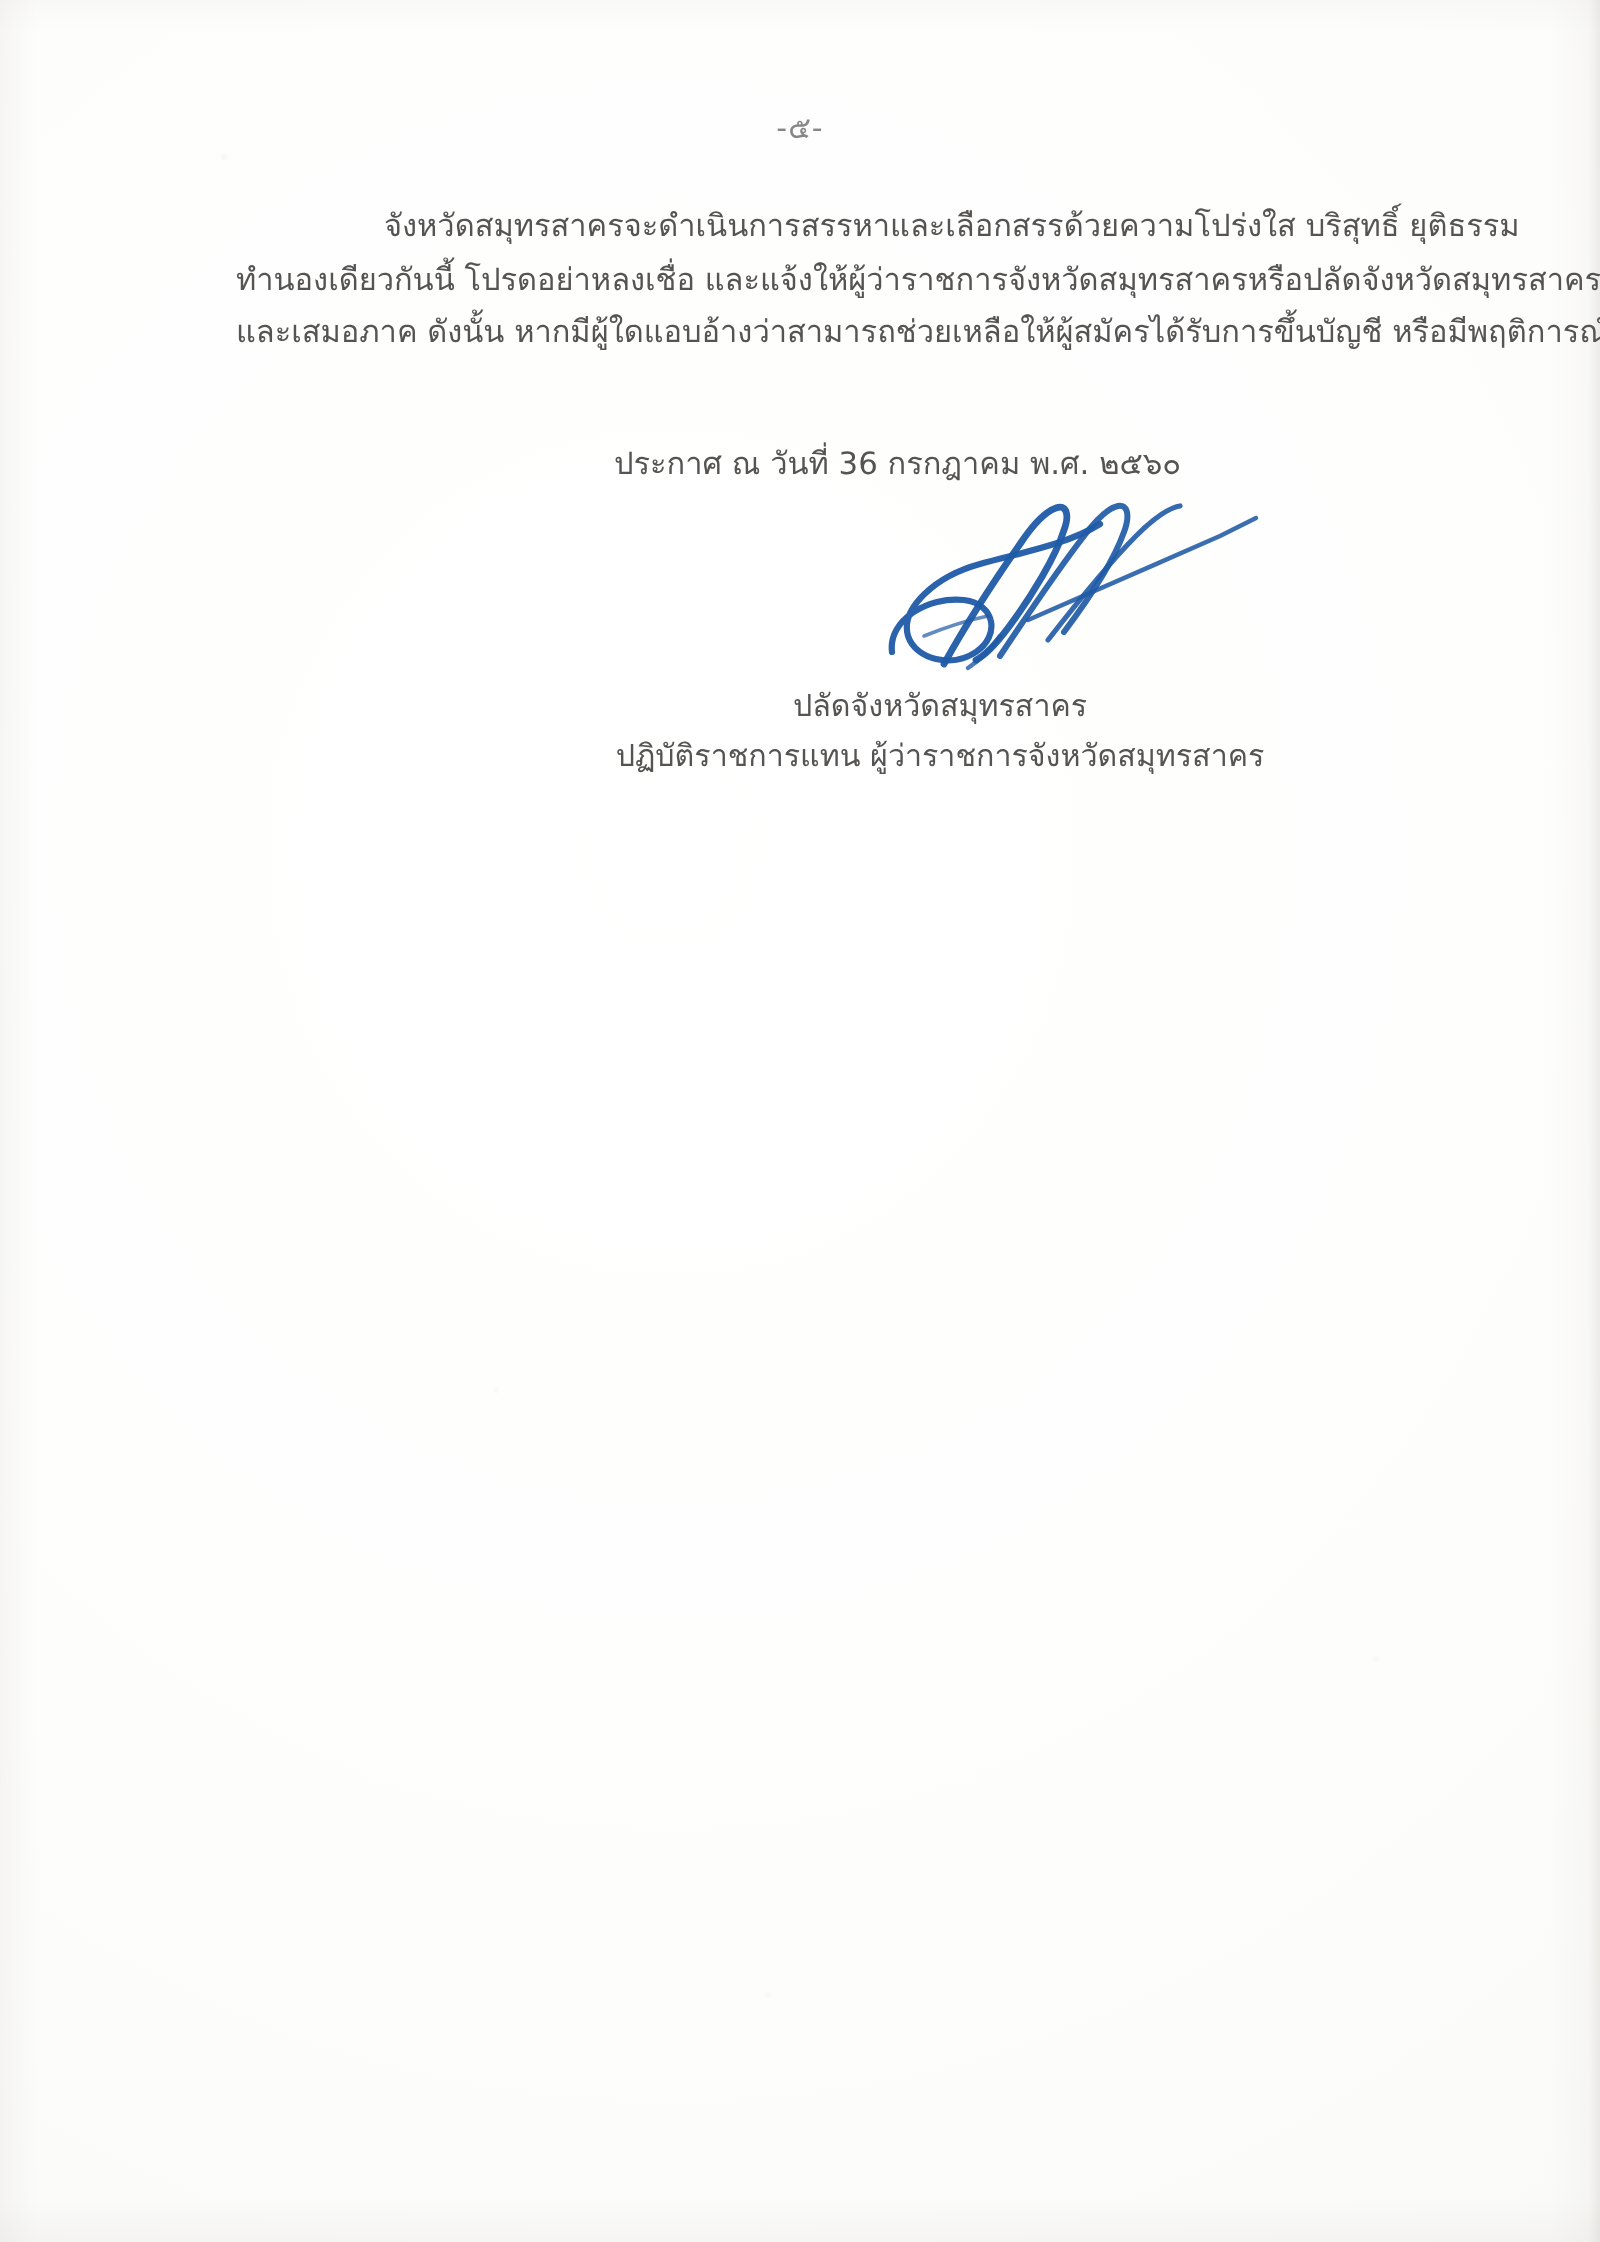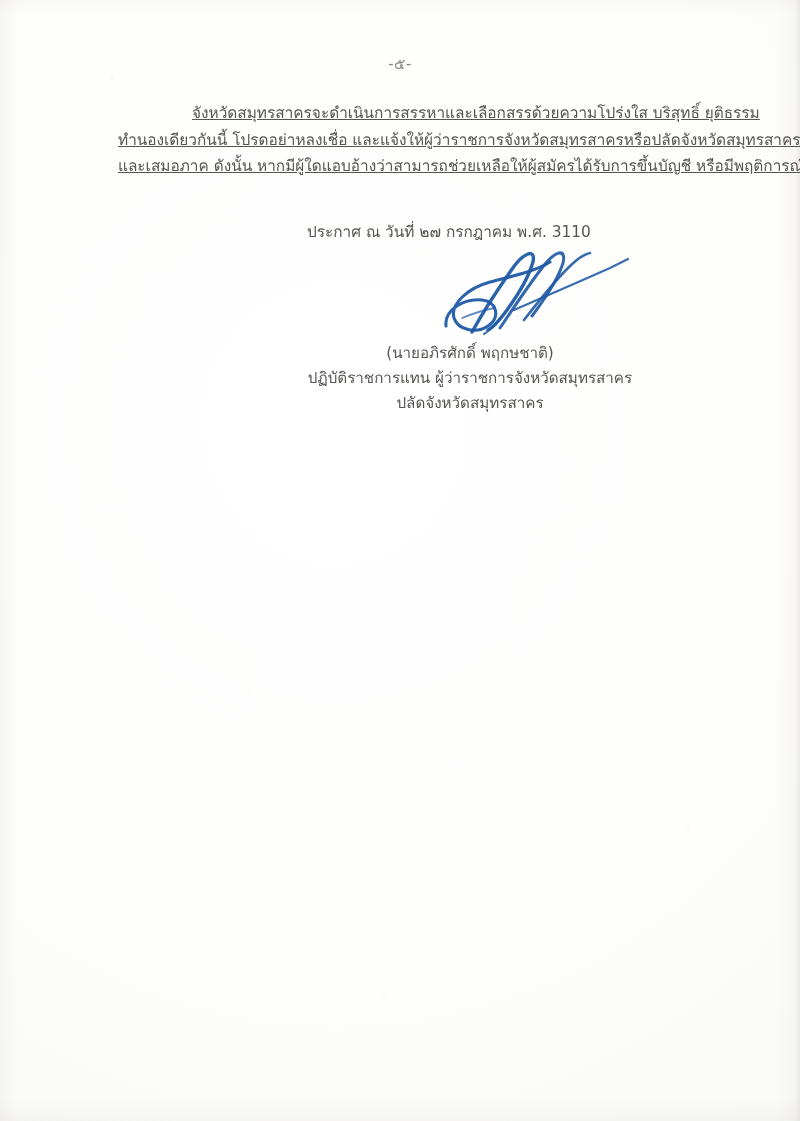--- a/index.html
+++ b/index.html
@@ -65,21 +65,20 @@
   .doc-body {
     position: absolute;
     left: 118px;
     top: 100px;
     width: 572px;
     color: #4a4846;
     font-size: 15.4px;
     line-height: 26.5px;
     text-align: right;
     opacity: .93;
-    text-decoration: underline;
   }
   .doc-body .para {
     margin: 0;
     text-indent: 0;
   }
   .doc-body .line {
     display: block;
     white-space: nowrap;
   }
   .doc-body .line.indent {
@@ -141,38 +140,37 @@
   <div class="page-number">-๕-</div>
 
   <div class="doc-body">
     <p class="para">
       <span class="line indent">จังหวัดสมุทรสาครจะดำเนินการสรรหาและเลือกสรรด้วยความโปร่งใส บริสุทธิ์ ยุติธรรม</span>
       <span class="line">ทำนองเดียวกันนี้ โปรดอย่าหลงเชื่อ และแจ้งให้ผู้ว่าราชการจังหวัดสมุทรสาครหรือปลัดจังหวัดสมุทรสาคร</span>
       <span class="line">และเสมอภาค ดังนั้น หากมีผู้ใดแอบอ้างว่าสามารถช่วยเหลือให้ผู้สมัครได้รับการขึ้นบัญชี หรือมีพฤติการณ์</span>
     </p>
   </div>
 
-  <div class="date-line">ประกาศ ณ วันที่  ๒๗ กรกฎาคม พ.ศ. 3110</div>
+  <div class="date-line">ประกาศ ณ วันที่  36 กรกฎาคม พ.ศ. ๒๕๖๐</div>
 
   <div class="signature-wrap">
     <svg viewBox="0 0 200 100" xmlns="http://www.w3.org/2000/svg" aria-hidden="true">
       <g fill="none" stroke="#1f5aa6" stroke-linecap="round" stroke-linejoin="round">
         <path d="M8,78 C6,62 26,50 44,52 C60,54 62,70 50,78 C38,86 20,82 16,70 C12,56 30,40 52,34
                  C74,28 96,24 112,14" stroke-width="3.1" opacity=".95"></path>
         <path d="M34,84 C44,66 58,44 72,24 C78,15 84,8 90,6 C95,4 97,9 94,17
                  C90,30 78,50 66,66 C60,74 54,80 50,82" stroke-width="3.4" opacity=".95"></path>
         <path d="M62,80 C74,62 90,38 104,20 C110,12 116,6 121,5 C126,4 127,10 124,18
                  C119,32 106,52 94,68" stroke-width="3.0" opacity=".92"></path>
         <path d="M86,72 C100,54 116,34 130,20 C138,12 146,6 152,5" stroke-width="2.6" opacity=".9"></path>
         <path d="M76,62 C104,50 140,34 172,20 C180,16 186,13 190,11" stroke-width="2.2" opacity=".88"></path>
         <path d="M24,70 C34,66 46,62 56,60" stroke-width="1.8" opacity=".7"></path>
         <path d="M46,86 C52,82 58,76 62,70" stroke-width="2.2" opacity=".8"></path>
       </g>
     </svg>
   </div>
 
   <div class="sign-block">
-    <span class="sign-line">(นายอภิรศักดิ์ พฤกษชาติ)</span>
+    <span class="sign-line">ปลัดจังหวัดสมุทรสาคร</span>
     <span class="sign-line">ปฏิบัติราชการแทน ผู้ว่าราชการจังหวัดสมุทรสาคร</span>
-    <span class="sign-line">ปลัดจังหวัดสมุทรสาคร</span>
   </div>
 
 </div>
 
 </body></html>

